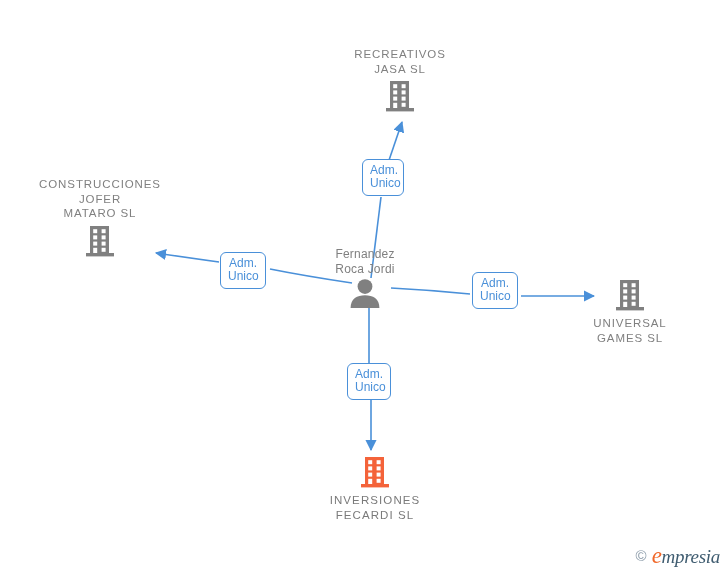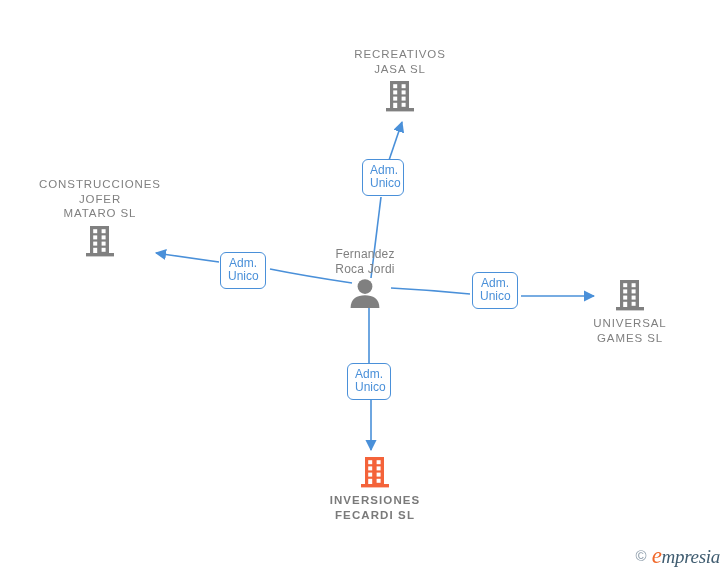--- a/index.html
+++ b/index.html
@@ -37,21 +37,21 @@
     line-height: 14.5px;
     color: #808080;
     letter-spacing: 0.9px;
     white-space: pre-line;
   }
   .node-label.person {
     letter-spacing: 0.2px;
     font-size: 12px;
   }
   .node-label.focus {
-    font-weight: bold;
+    font-weight: normal;
     color: #7a7a7a;
     letter-spacing: 1.1px;
   }
   .node-icon {
     display: block;
     margin: 0 auto;
   }
   .node.label-above .node-icon { margin-top: 3px; }
   .node.label-below .node-label { margin-top: 4px; }
 

